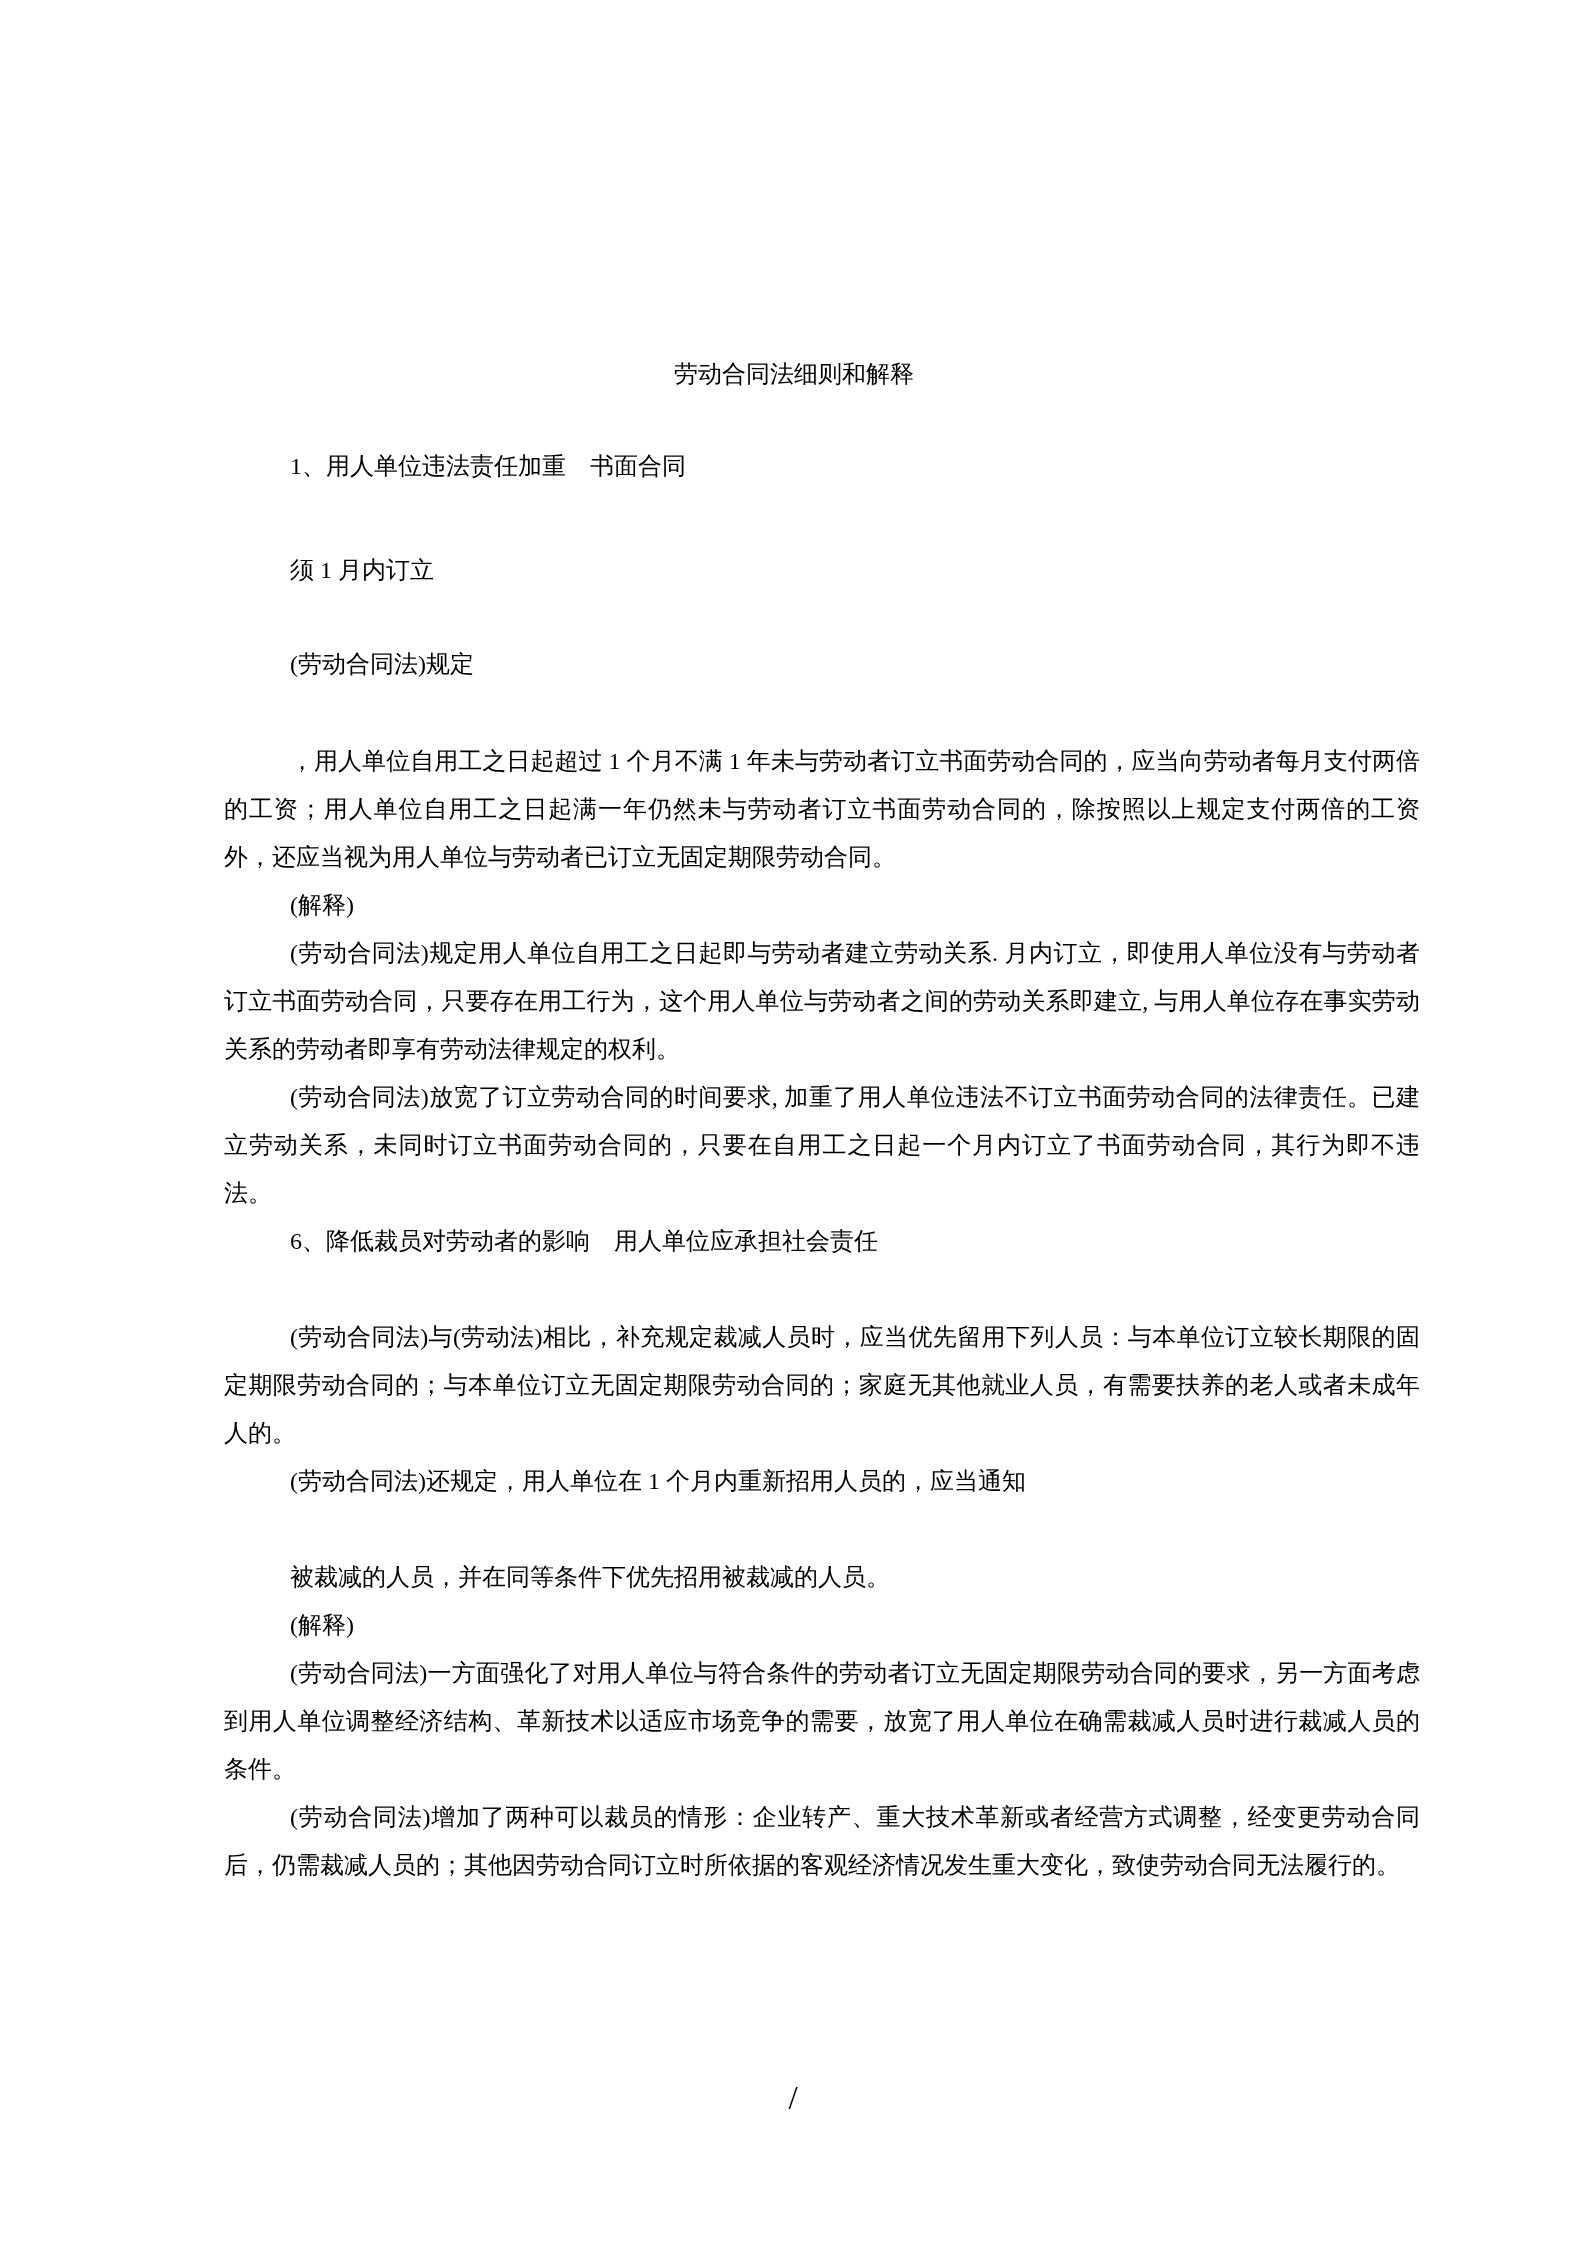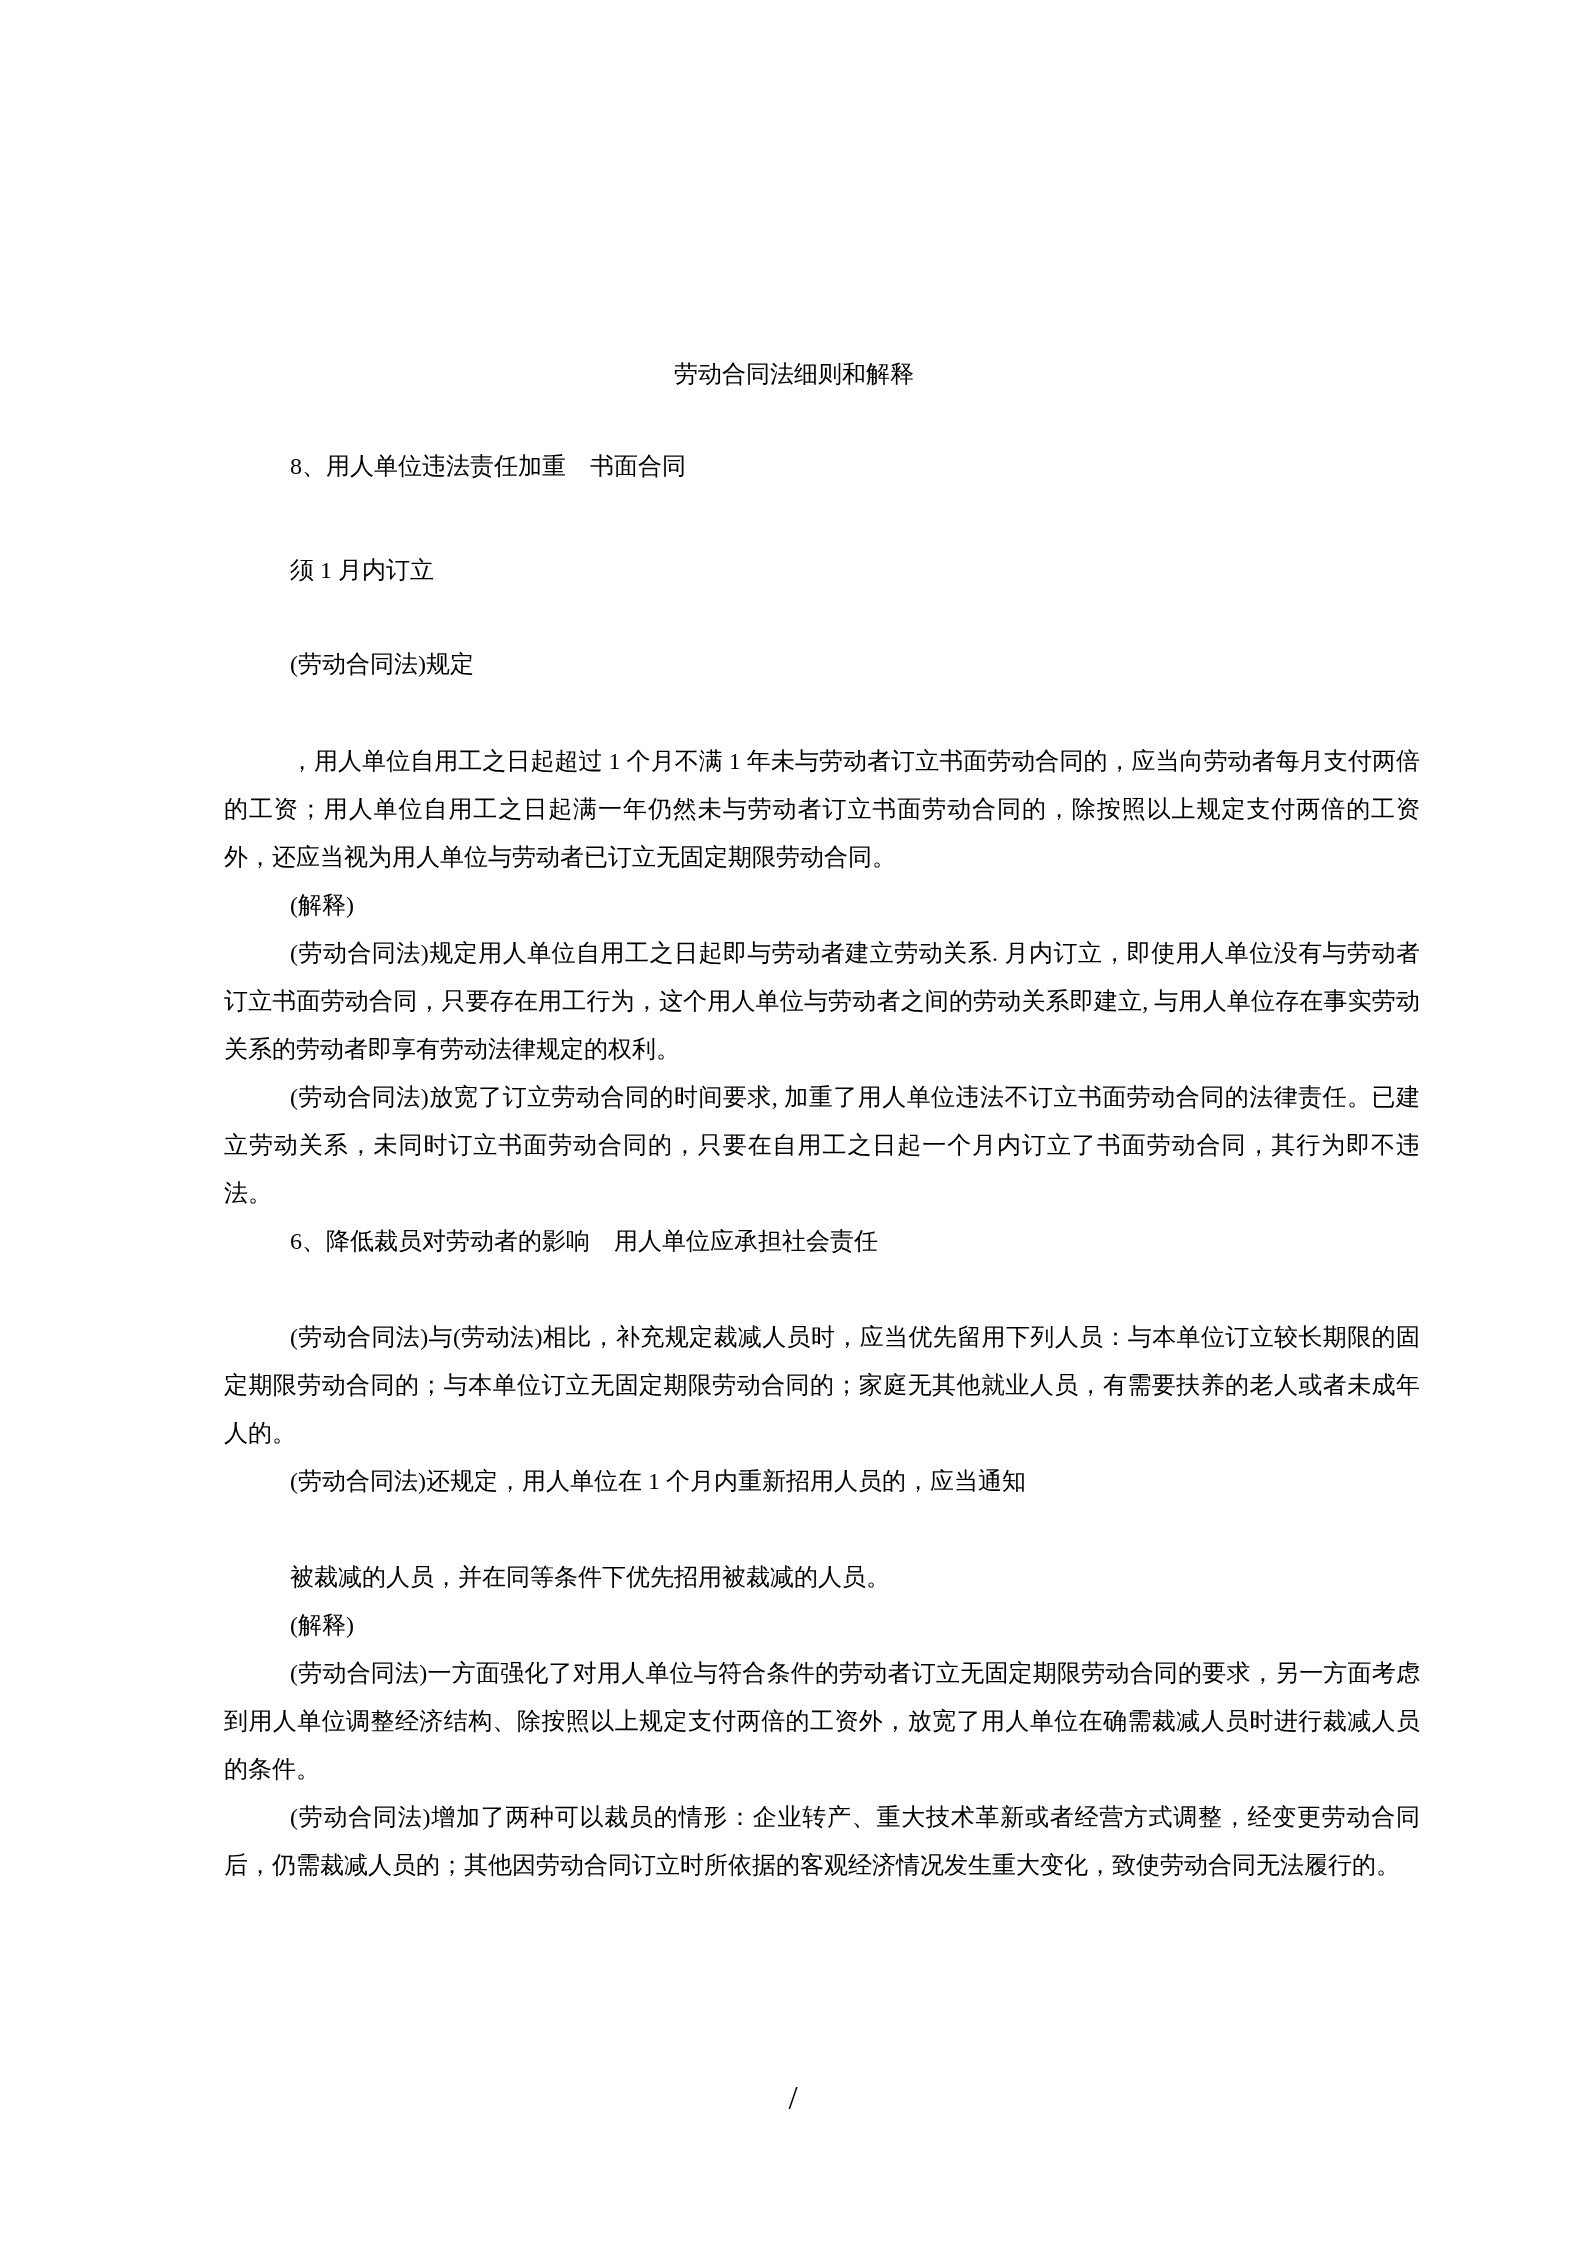--- a/index.html
+++ b/index.html
@@ -49,29 +49,29 @@
     line-height: 48px;
     color: #000000;
   }
 </style>
 </head>
 <body>
 
 <div class="page">
   <div class="content">
     <p class="doc-title">劳动合同法细则和解释</p>
-    <p class="gap-56">8、用人单位违法责任加重　书面合同</p>
+    <p class="gap-56">1、用人单位违法责任加重　书面合同</p>
     <p class="gap-46">须 1 月内订立</p>
     <p class="gap-49">(劳动合同法)规定</p>
     <p>，用人单位自用工之日起超过 1 个月不满 1 年未与劳动者订立书面劳动合同的，应当向劳动者每月支付两倍的工资；用人单位自用工之日起满一年仍然未与劳动者订立书面劳动合同的，除按照以上规定支付两倍的工资外，还应当视为用人单位与劳动者已订立无固定期限劳动合同。</p>
     <p>(解释)</p>
     <p>(劳动合同法)规定用人单位自用工之日起即与劳动者建立劳动关系. 月内订立，即使用人单位没有与劳动者订立书面劳动合同，只要存在用工行为，这个用人单位与劳动者之间的劳动关系即建立, 与用人单位存在事实劳动关系的劳动者即享有劳动法律规定的权利。</p>
     <p>(劳动合同法)放宽了订立劳动合同的时间要求, 加重了用人单位违法不订立书面劳动合同的法律责任。已建立劳动关系，未同时订立书面劳动合同的，只要在自用工之日起一个月内订立了书面劳动合同，其行为即不违法。</p>
     <p class="gap-48">6、降低裁员对劳动者的影响　用人单位应承担社会责任</p>
     <p>(劳动合同法)与(劳动法)相比，补充规定裁减人员时，应当优先留用下列人员：与本单位订立较长期限的固定期限劳动合同的；与本单位订立无固定期限劳动合同的；家庭无其他就业人员，有需要扶养的老人或者未成年人的。</p>
     <p class="gap-48">(劳动合同法)还规定，用人单位在 1 个月内重新招用人员的，应当通知</p>
     <p>被裁减的人员，并在同等条件下优先招用被裁减的人员。</p>
     <p>(解释)</p>
-    <p>(劳动合同法)一方面强化了对用人单位与符合条件的劳动者订立无固定期限劳动合同的要求，另一方面考虑到用人单位调整经济结构、除按照以上规定支付两倍的工资外，放宽了用人单位在确需裁减人员时进行裁减人员的条件。</p>
+    <p>(劳动合同法)一方面强化了对用人单位与符合条件的劳动者订立无固定期限劳动合同的要求，另一方面考虑到用人单位调整经济结构、革新技术以适应市场竞争的需要，放宽了用人单位在确需裁减人员时进行裁减人员的条件。</p>
     <p>(劳动合同法)增加了两种可以裁员的情形：企业转产、重大技术革新或者经营方式调整，经变更劳动合同后，仍需裁减人员的；其他因劳动合同订立时所依据的客观经济情况发生重大变化，致使劳动合同无法履行的。</p>
   </div>
   <div class="footer">/</div>
 </div>
 
 </body></html>

